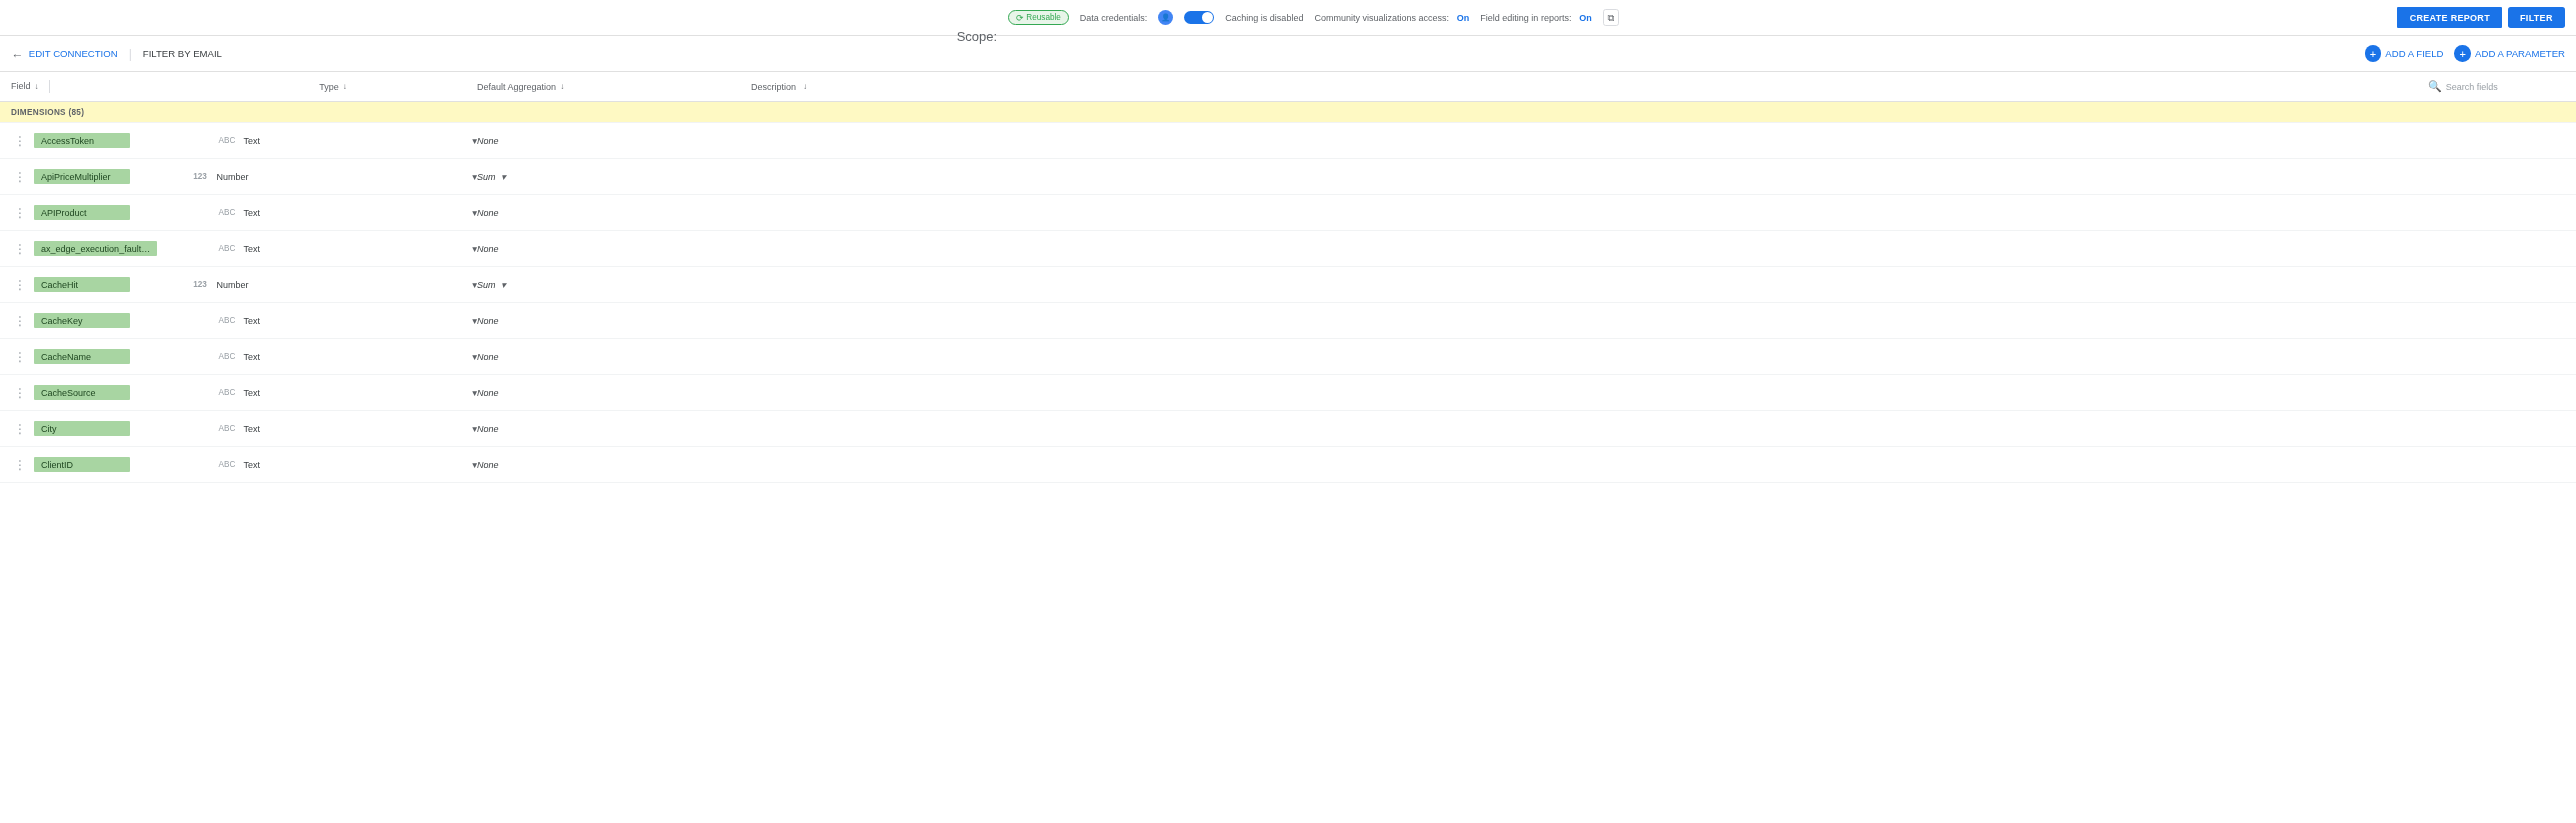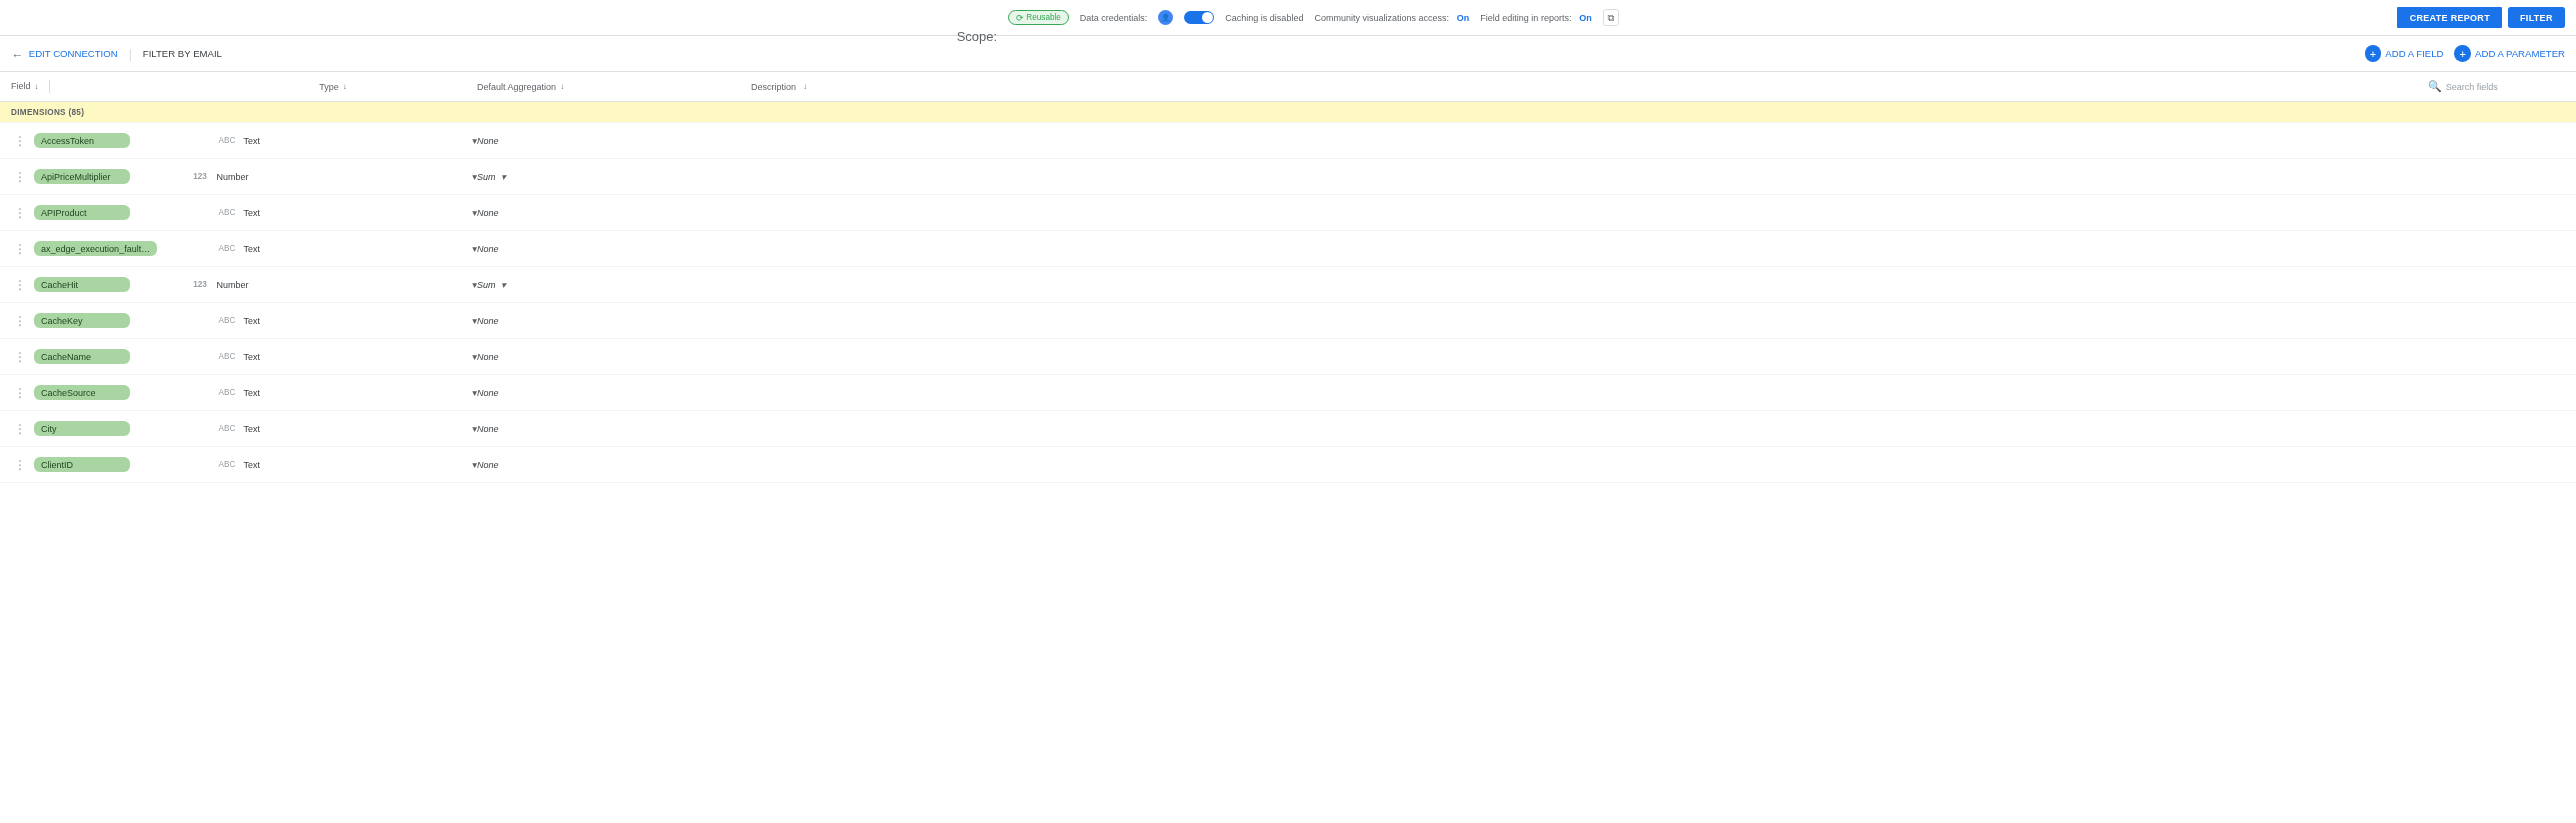--- a/index.html
+++ b/index.html
@@ -279,21 +279,21 @@
     }
     .field-cell {
       width: 178px;
       display: flex;
       align-items: center;
       gap: 5.5px;
     }
     .field-tag {
       background: #a8d5a2;
       color: #1e4620;
-      border-radius: 6px;
+      border-radius: 1px;
       padding: 2.7px 6.9px;
       font-size: 9px;
       font-weight: 500;
       min-width: 96px;
       max-width: 123px;
       white-space: nowrap;
       overflow: hidden;
       text-overflow: ellipsis;
     }
     .row-menu {

